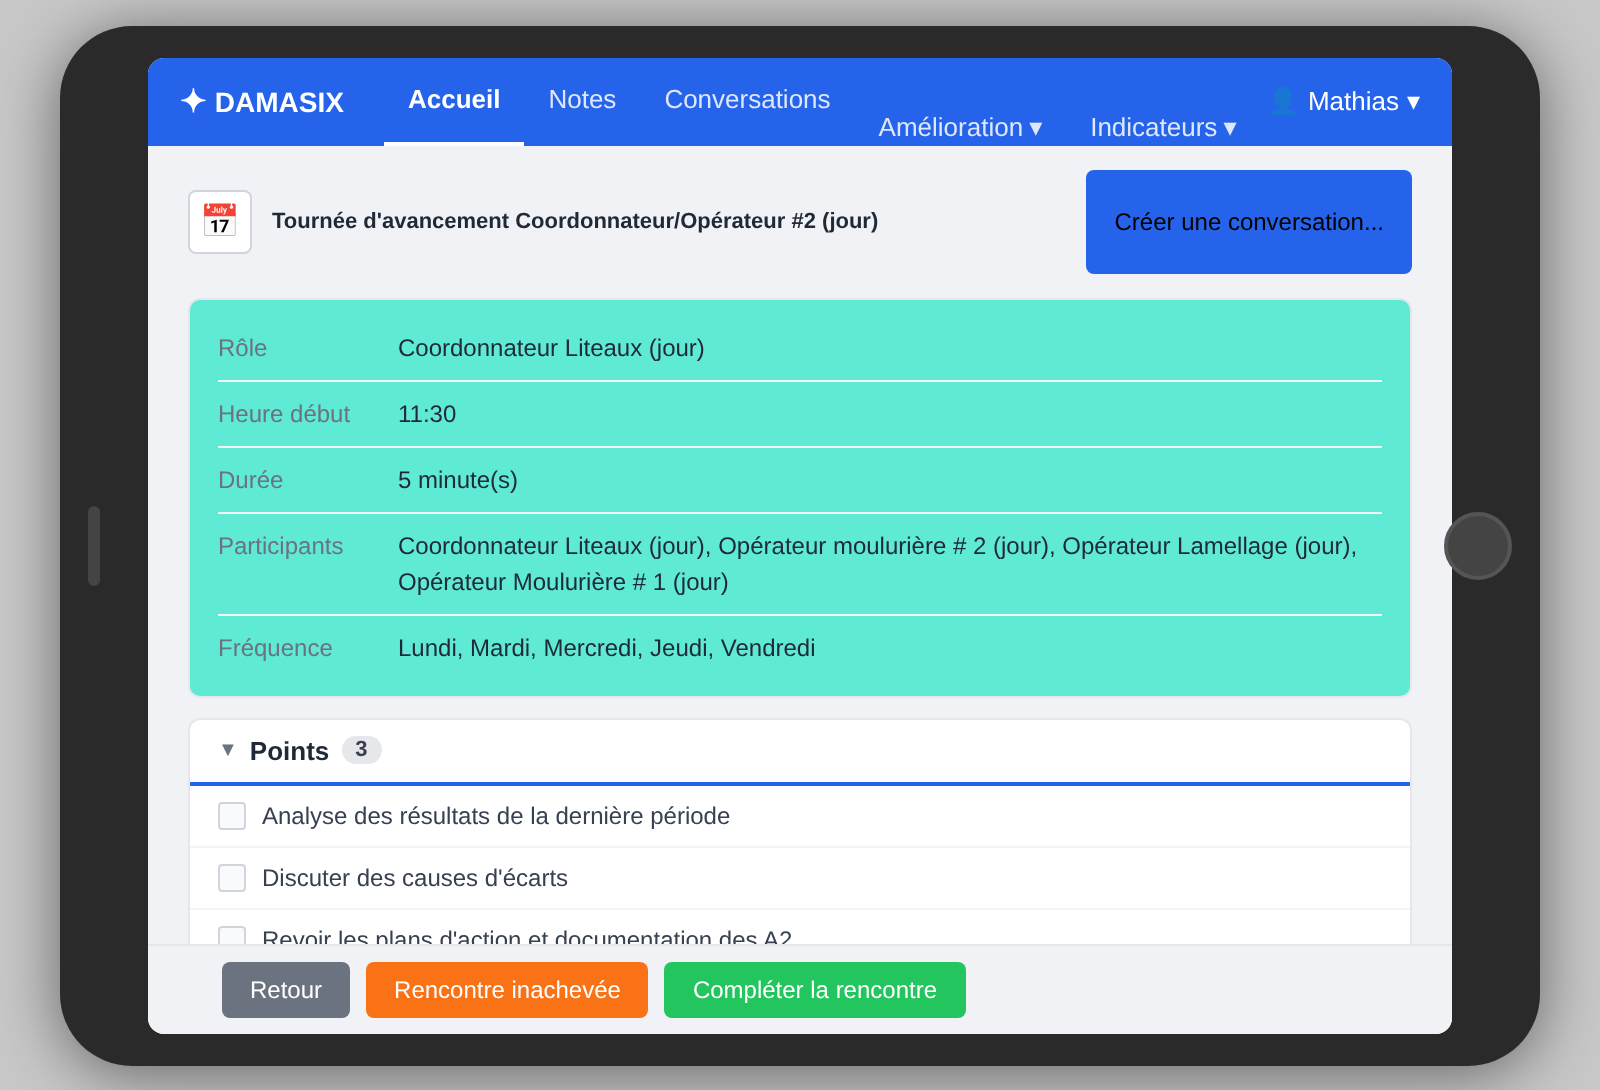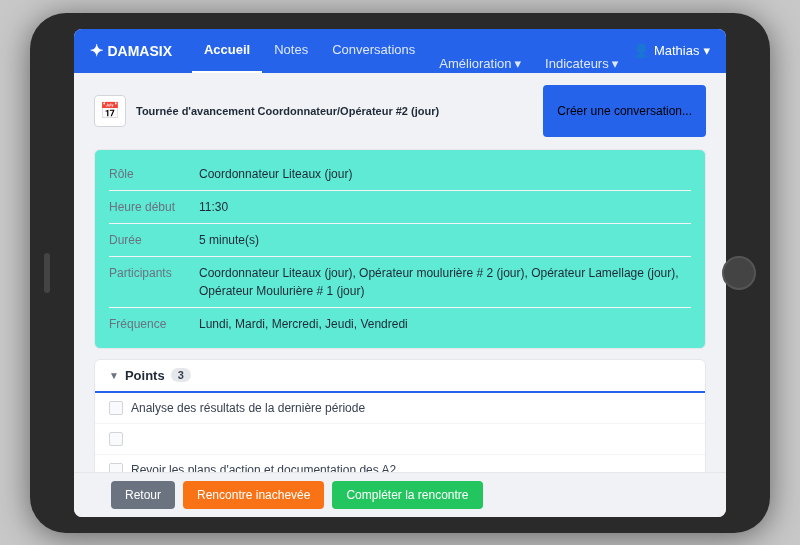--- a/index.html
+++ b/index.html
@@ -340,20 +340,21 @@
           <span class="chevron-icon">▼</span>
           <span class="section-title">Points</span>
           <span class="badge">3</span>
         </div>
         <div class="point-item">
           <div class="point-checkbox"></div>
           <span class="point-text">Analyse des résultats de la dernière période</span>
         </div>
         <div class="point-item">
           <div class="point-checkbox"></div>
+          <span class="point-text">Discuter des causes d'écarts</span>
         </div>
         <div class="point-item">
           <div class="point-checkbox"></div>
           <span class="point-text">Revoir les plans d'action et documentation des A2</span>
         </div>
       </div>
 
     </div>
 
     <div class="footer">

